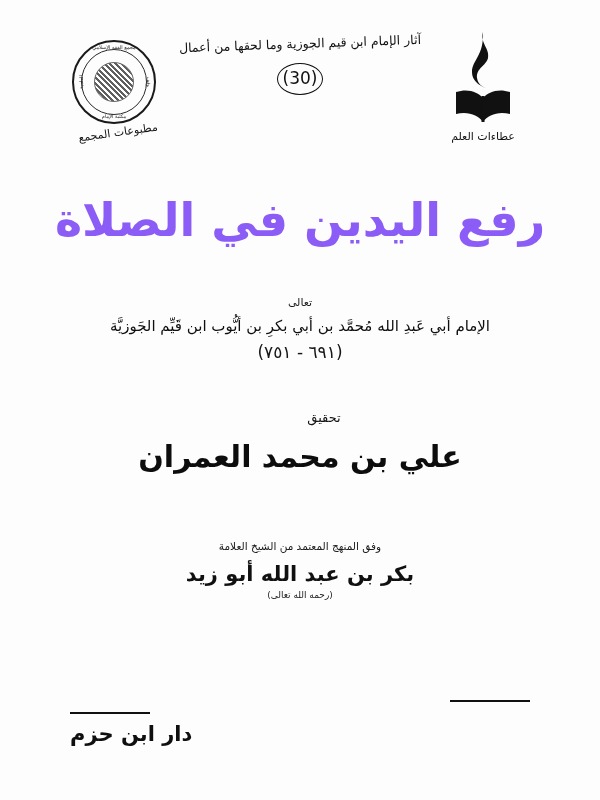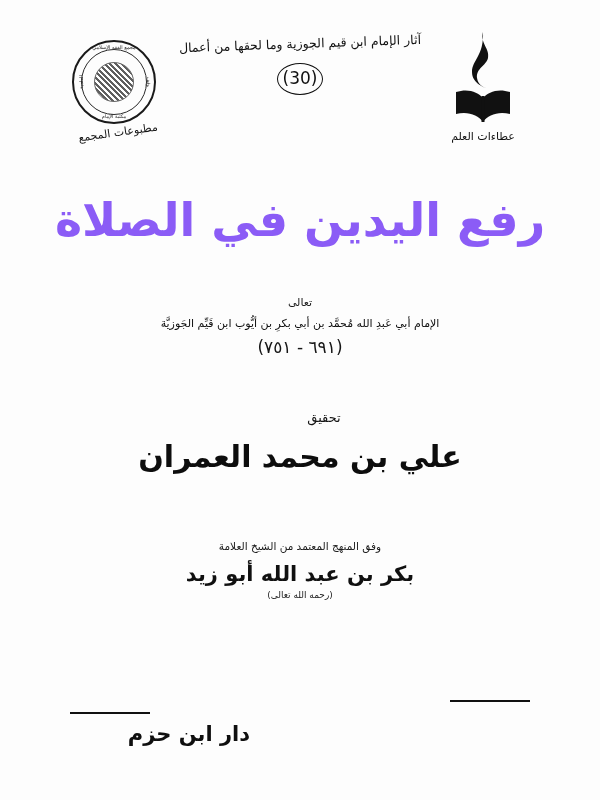--- a/index.html
+++ b/index.html
@@ -157,21 +157,21 @@
     width: 600px;
     text-align: center;
     direction: rtl;
   }
   .label-small {
     font-size: 11px;
     color: #1a1a1a;
     margin-bottom: 8px;
   }
   .author-name {
-    font-size: 11px;
+    font-size: 15px;
     color: #0f0f0f;
     white-space: nowrap;
   }
   .author-dates {
     margin-top: 7px;
     font-size: 17px;
     color: #161616;
     direction: ltr;
   }
 
@@ -228,21 +228,21 @@
     background: #111;
   }
   .rule-left  { left: 70px;  top: 712px; width: 80px; }
   .rule-right { right: 70px; top: 700px; width: 80px; }
 
   .footer-left {
     position: absolute;
     left: 70px;
     top: 722px;
     width: 180px;
-    text-align: right;
+    text-align: left;
     direction: rtl;
     font-size: 21px;
     font-weight: bold;
     color: #0f0f0f;
   }
   .footer-right {
     position: absolute;
     right: 60px;
     top: 708px;
     width: 200px;

